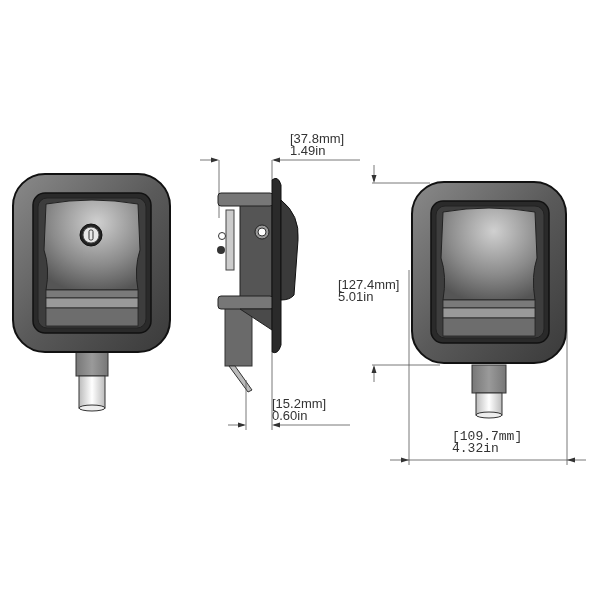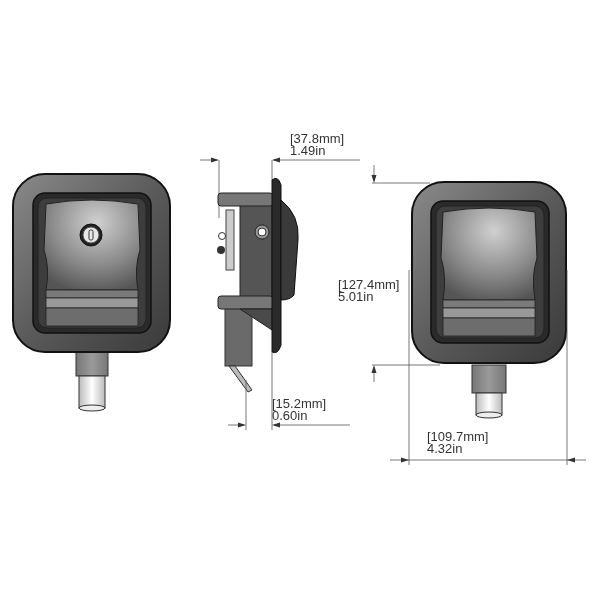--- a/index.html
+++ b/index.html
@@ -121,16 +121,16 @@
 <div class="dim-label" style="left:338px; top:256px; width:72px;margin-top:23px;">
   <div>[127.4mm]</div>
   <div>5.01in</div>
 </div>
 
 <div class="dim-label" style="left:272px; top:398px; width:70px;">
   <div>[15.2mm]</div>
   <div>0.60in</div>
 </div>
 
-<div class="dim-label" style="left:427px; top:431px; width:76px;">
+<div class="dim-label" style="left:452px; top:431px; width:76px;font-family:Liberation Mono, monospace;">
   <div>[109.7mm]</div>
   <div>4.32in</div>
 </div>
 
 </body></html>

